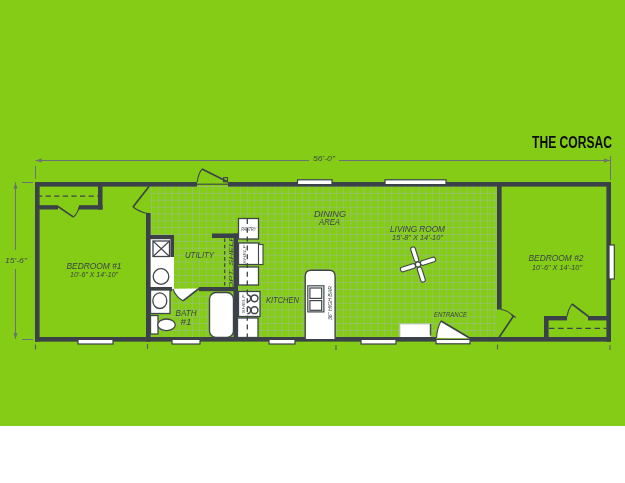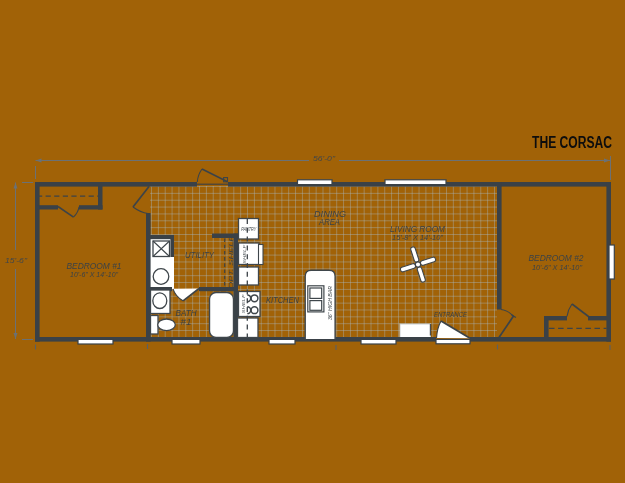--- a/index.html
+++ b/index.html
@@ -1,16 +1,16 @@
 <!DOCTYPE html>
 <html><head>
 <meta charset="utf-8">
 <style>
   html,body{margin:0;padding:0;background:#ffffff;}
-  .page{position:relative;width:625px;height:483px;background:#a16207;overflow:hidden;}
+  .page{position:relative;width:625px;height:426px;background:#84cc16;overflow:hidden;}
   svg{position:absolute;left:0;top:0;filter:blur(0.35px);}
   text{font-family:"Liberation Sans",sans-serif;}
 </style>
 </head>
 <body>
 <div class="page">
 <svg width="625" height="483" viewBox="0 0 625 483">
 <defs>
   <pattern id="tile" width="6.86" height="6.86" patternUnits="userSpaceOnUse" x="151" y="186">
     <path d="M0,0 H6.86 M0,0 V6.86" stroke="#a9b5bd" stroke-width="0.85" fill="none"></path>

